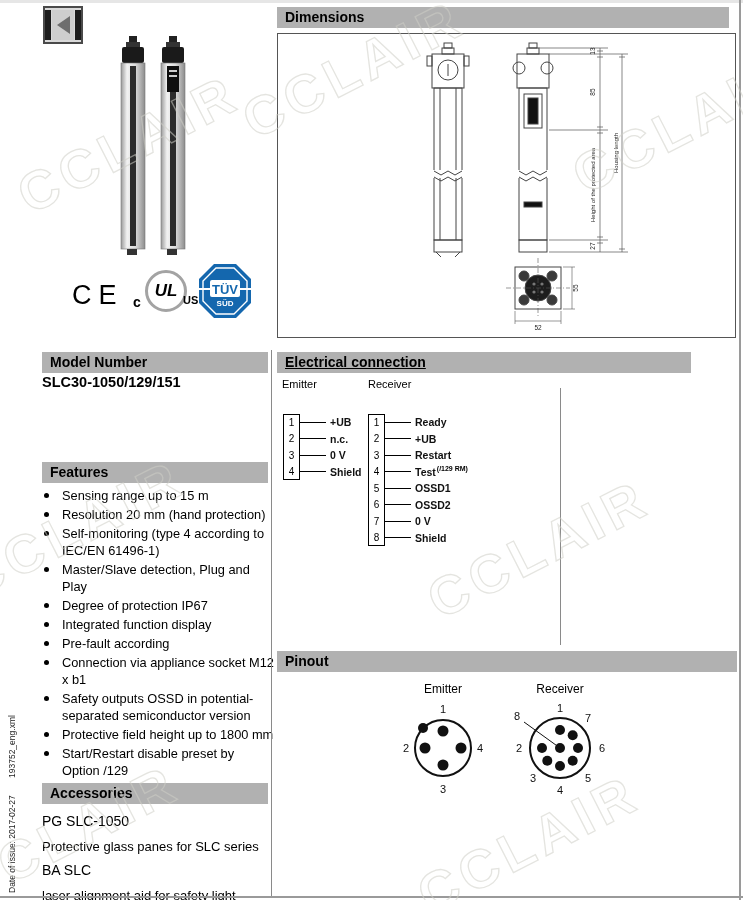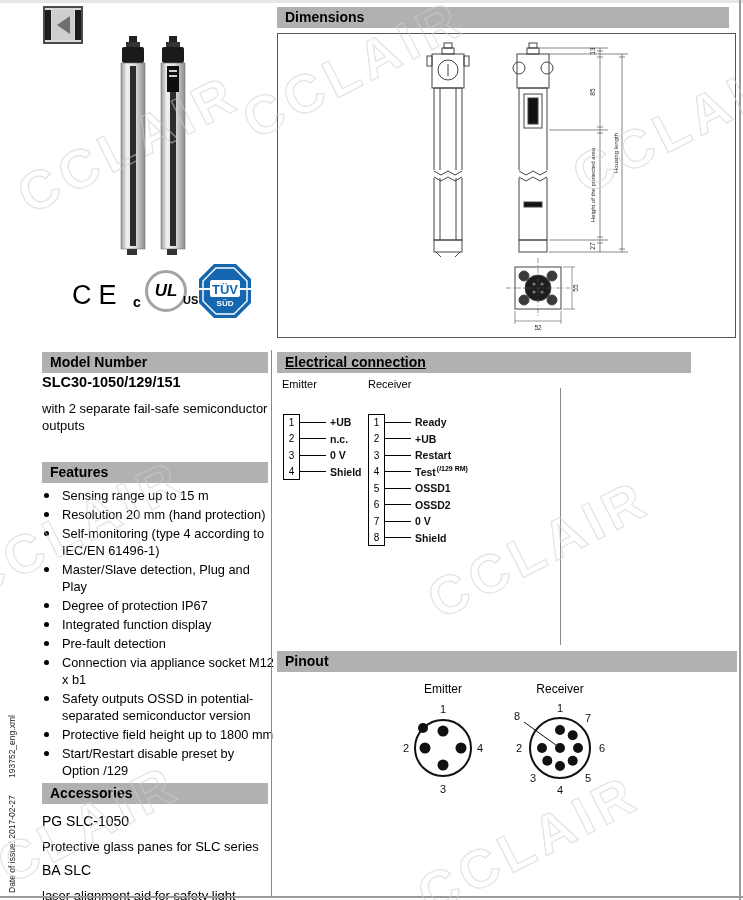--- a/index.html
+++ b/index.html
@@ -111,21 +111,20 @@
     <polygon points="19,6 37,6 50,19 50,39 37,52 19,52 6,39 6,19" fill="none" stroke="#ffffff" stroke-width="1.4"></polygon>
     <line x1="2" y1="27" x2="13" y2="27" stroke="#ffffff" stroke-width="2"></line>
     <line x1="43" y1="27" x2="54" y2="27" stroke="#ffffff" stroke-width="2"></line>
     <rect x="13" y="18" width="30" height="17" rx="2" fill="#ffffff"></rect>
     <text x="28" y="31.5" text-anchor="middle" font-size="13" font-weight="bold" fill="#1467ae">TÜV</text>
     <text x="28" y="44" text-anchor="middle" font-size="8" font-weight="bold" fill="#ffffff">SÜD</text>
   </svg>
 
   <div class="abs bar" style="left:42px;top:352px;width:226px;">Model Number</div>
   <div class="abs model-no">SLC30-1050/129/151</div>
-  <div class="abs model-desc">with 2 separate fail-safe semiconductor outputs</div>
 
   <div class="abs bar" style="left:42px;top:462px;width:226px;">Features</div>
   <div class="abs features-list">
     <div class="feat">
         <span class="dot"></span>
         <span>Sensing range up to 15 m</span>
       </div>
     <div class="feat">
         <span class="dot"></span>
         <span>Resolution 20 mm (hand protection)</span>
@@ -141,21 +140,21 @@
     <div class="feat">
         <span class="dot"></span>
         <span>Degree of protection IP67</span>
       </div>
     <div class="feat">
         <span class="dot"></span>
         <span>Integrated function display</span>
       </div>
     <div class="feat">
         <span class="dot"></span>
-        <span>Pre-fault detection</span>
+        <span>Pre-fault according</span>
       </div>
     <div class="feat">
         <span class="dot"></span>
         <span>Connection via appliance socket M12 x b1</span>
       </div>
     <div class="feat">
         <span class="dot"></span>
         <span>Safety outputs OSSD in potential-separated semiconductor version</span>
       </div>
     <div class="feat">

